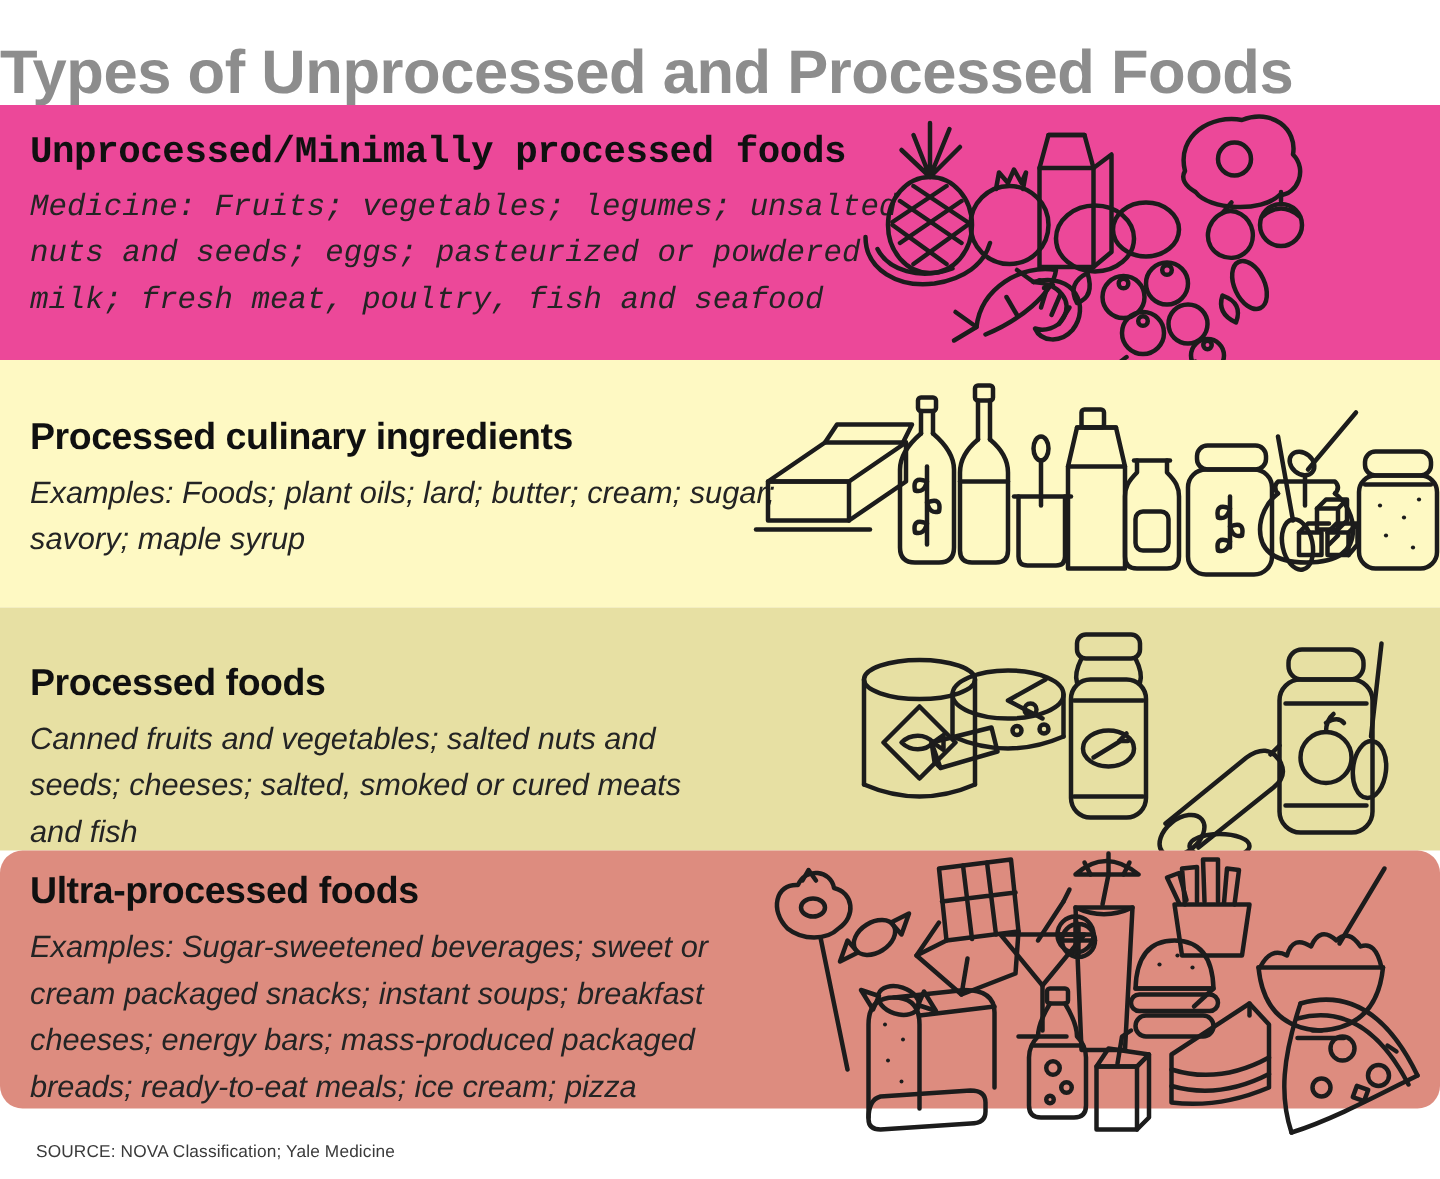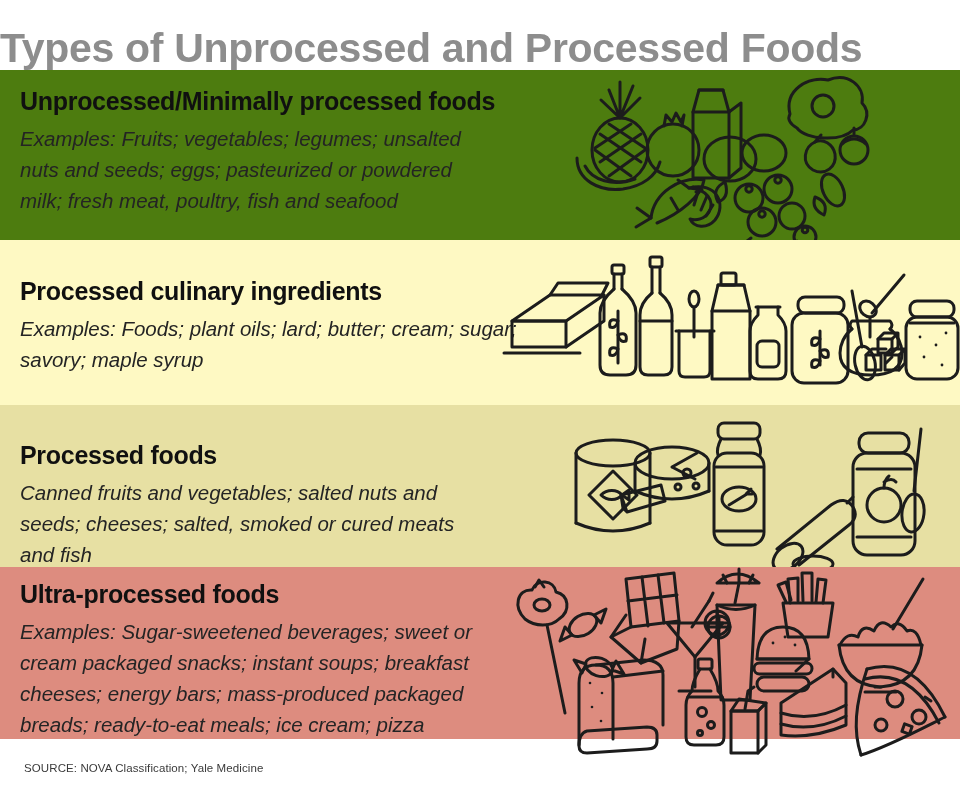--- a/index.html
+++ b/index.html
@@ -29,24 +29,24 @@
   .source{position:absolute;left:24px;top:762px;font-size:11.5px;color:#3a3a3a;
           letter-spacing:0.1px;}
 </style>
 </head>
 <body>
 
 <div class="page">
 
   <div class="title">Types of Unprocessed and Processed Foods</div>
 
-  <div class="band band-1" style="background-color: #4d7c0f;">
+  <div class="band band-1" style="background-color: #ec4899; font-family: Liberation Mono, monospace;">
     <div class="band-heading">Unprocessed/Minimally processed foods</div>
     <div class="band-desc">
-      <div>Examples: Fruits; vegetables; legumes; unsalted</div>
+      <div>Medicine: Fruits; vegetables; legumes; unsalted</div>
       <div>nuts and seeds; eggs;  pasteurized or powdered</div>
       <div>milk; fresh meat, poultry, fish and seafood</div>
     </div>
     <div class="illus il-1">
       <svg width="395" height="197" viewBox="0 0 395 197" fill="none" stroke="#1c1c1c" stroke-width="3" stroke-linecap="round" stroke-linejoin="round">
         <g>
           <path d="M55,60 L44,32 M55,60 L55,24 M55,60 L68,28 M55,60 L36,42 M55,60 L75,40"></path>
           <ellipse cx="55" cy="92" rx="28" ry="32"></ellipse>
           <path d="M35,76 L76,104 M30,92 L66,118 M44,66 L80,90"></path>
           <path d="M76,76 L35,104 M80,92 L44,118 M66,66 L30,90"></path>
@@ -238,21 +238,21 @@
           <rect x="294" y="14" width="50" height="20" rx="9"></rect>
           <rect x="288" y="34" width="62" height="102" rx="14"></rect>
           <path d="M292,50 L346,50 M292,118 L346,118"></path>
           <circle cx="319" cy="86" r="17"></circle>
           <path d="M319,69 Q319,61 324,57 M319,63 Q327,58 331,63"></path>
         </g>
       </svg>
     </div>
   </div>
 
-  <div class="band band-4" style="background-color: rgb(221, 140, 127);">
+  <div class="band band-4" style="background-color: rgb(221, 140, 127); border-radius: 15px;">
     <div class="band-heading">Ultra-processed foods</div>
     <div class="band-desc">
       <div>Examples: Sugar-sweetened beverages; sweet or</div>
       <div>cream packaged snacks; instant soups; breakfast</div>
       <div>cheeses; energy bars; mass-produced packaged</div>
       <div>breads; ready-to-eat meals; ice cream; pizza</div>
     </div>
     <div class="illus il-4">
       <svg width="465" height="198" viewBox="0 0 465 198" fill="none" stroke="#1c1c1c" stroke-width="3" stroke-linecap="round" stroke-linejoin="round">
         <g>

